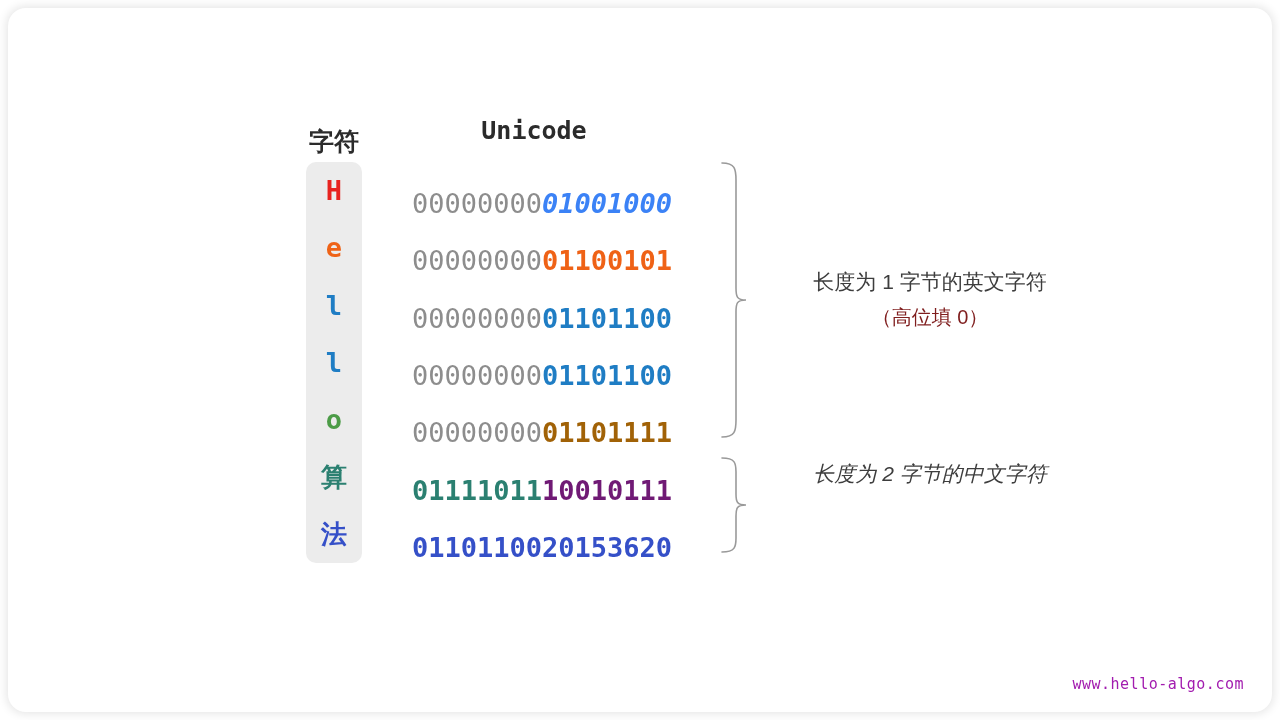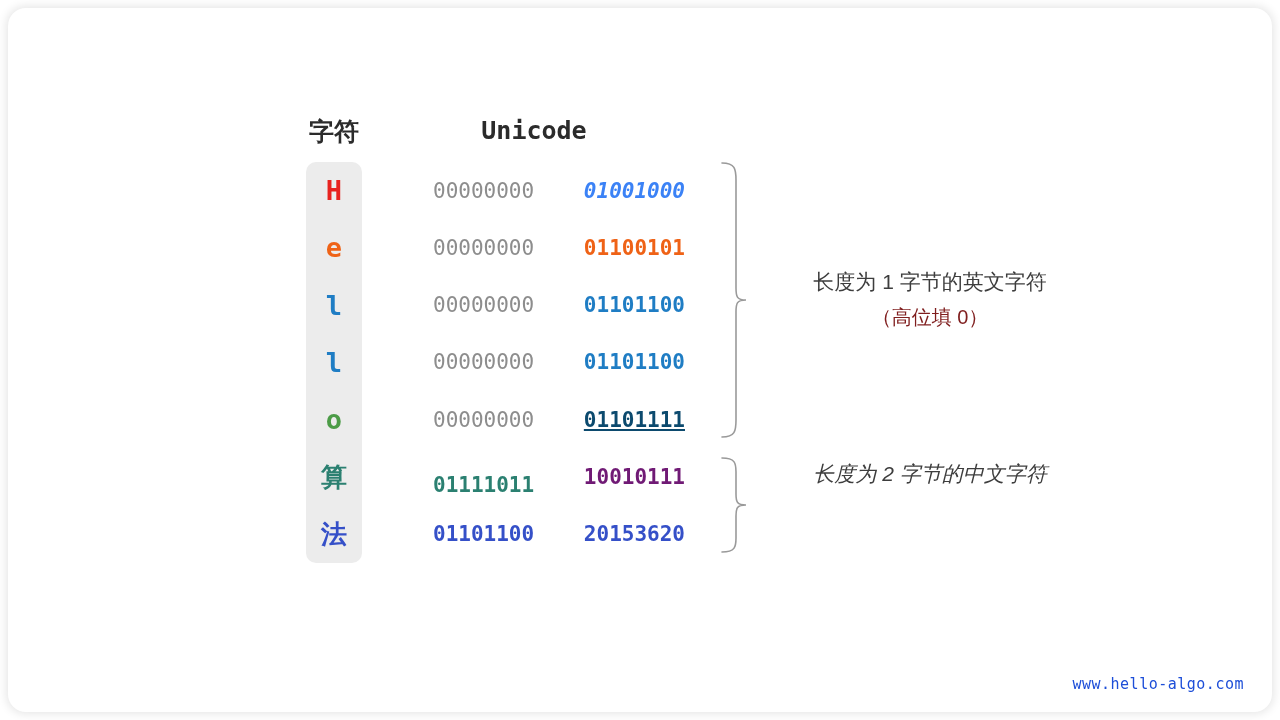--- a/index.html
+++ b/index.html
@@ -34,21 +34,21 @@
   
   .col-header {
     position: absolute;
     font-family: "DejaVu Sans Mono", "Liberation Mono", monospace;
     font-weight: bold;
     color: #2b2b2b;
     white-space: nowrap;
   }
   #hdr-char {
     left: 306px;
-    top: 115px;
+    top: 125px;
     width: 56px;
     text-align: center;
     font-size: 25px;
     font-family: "Liberation Sans", "DejaVu Sans", sans-serif;
   }
   #hdr-unicode {
     left: 408px;
     top: 116px;
     width: 252px;
     text-align: center;
@@ -80,28 +80,28 @@
     line-height: 1;
   }
   .char-cell.cjk {
     font-family: "Liberation Sans", "DejaVu Sans", sans-serif;
     font-size: 26px;
   }
 
   
   .bin-row {
     position: absolute;
-    left: 433px;
+    left: 412px;
     width: 252px;
     height: 57px;
     display: flex;
-    align-items: center;
+    align-items: flex-end;
     justify-content: space-between;
     font-family: "DejaVu Sans Mono", "Liberation Mono", monospace;
-    font-size: 21px;
+    font-size: 27px;
     letter-spacing: 0px;
     white-space: nowrap;
   }
   .byte {
     font-weight: bold;
   }
   .byte.pad {
     font-weight: normal;
     color: #8d8d8d;
   }
@@ -140,21 +140,21 @@
     top: 460px;
     width: 340px;
     font-style: italic;
   }
 
   
   #watermark {
     position: absolute;
     right: 36px;
     bottom: 27px;
-    color: #1d4ed8;
+    color: #a21caf;
     font-family: "DejaVu Sans Mono", "Liberation Mono", monospace;
     font-size: 15px;
     letter-spacing: 0.5px;
   }
 </style>
 </head>
 <body>
 
 <div id="stage">
   <div id="card"></div>
@@ -181,21 +181,21 @@
         <span class="byte" style="color: rgb(31, 125, 196);">01101100</span>
       </div>
       <div class="char-cell" style="left: 306px; top: 333.9px; position: absolute; color: rgb(31, 125, 196);">l</div>
       <div class="bin-row" style="top: 333.9px;">
         <span class="byte pad">00000000</span>
         <span class="byte" style="color: rgb(31, 125, 196);">01101100</span>
       </div>
       <div class="char-cell" style="left: 306px; top: 391.2px; position: absolute; color: rgb(76, 156, 71);">o</div>
       <div class="bin-row" style="top: 391.2px;">
         <span class="byte pad">00000000</span>
-        <span class="byte" style="color: #0c4a6e; text-decoration: underline;">01101111</span>
+        <span class="byte" style="color: #a16207;">01101111</span>
       </div>
       <div class="char-cell cjk" style="left: 306px; top: 448.5px; position: absolute; color: rgb(43, 128, 113);">算</div>
       <div class="bin-row" style="top: 448.5px;">
         <span class="byte" style="color: rgb(43, 128, 113); margin-top: 16px;">01111011</span>
         <span class="byte" style="color: #701a75;">10010111</span>
       </div>
       <div class="char-cell cjk" style="left: 306px; top: 505.8px; position: absolute; color: rgb(53, 80, 200);">法</div>
       <div class="bin-row" style="top: 505.8px;">
         <span class="byte" style="color: rgb(53, 80, 200);">01101100</span>
         <span class="byte" style="color: rgb(53, 80, 200);">20153620</span>

